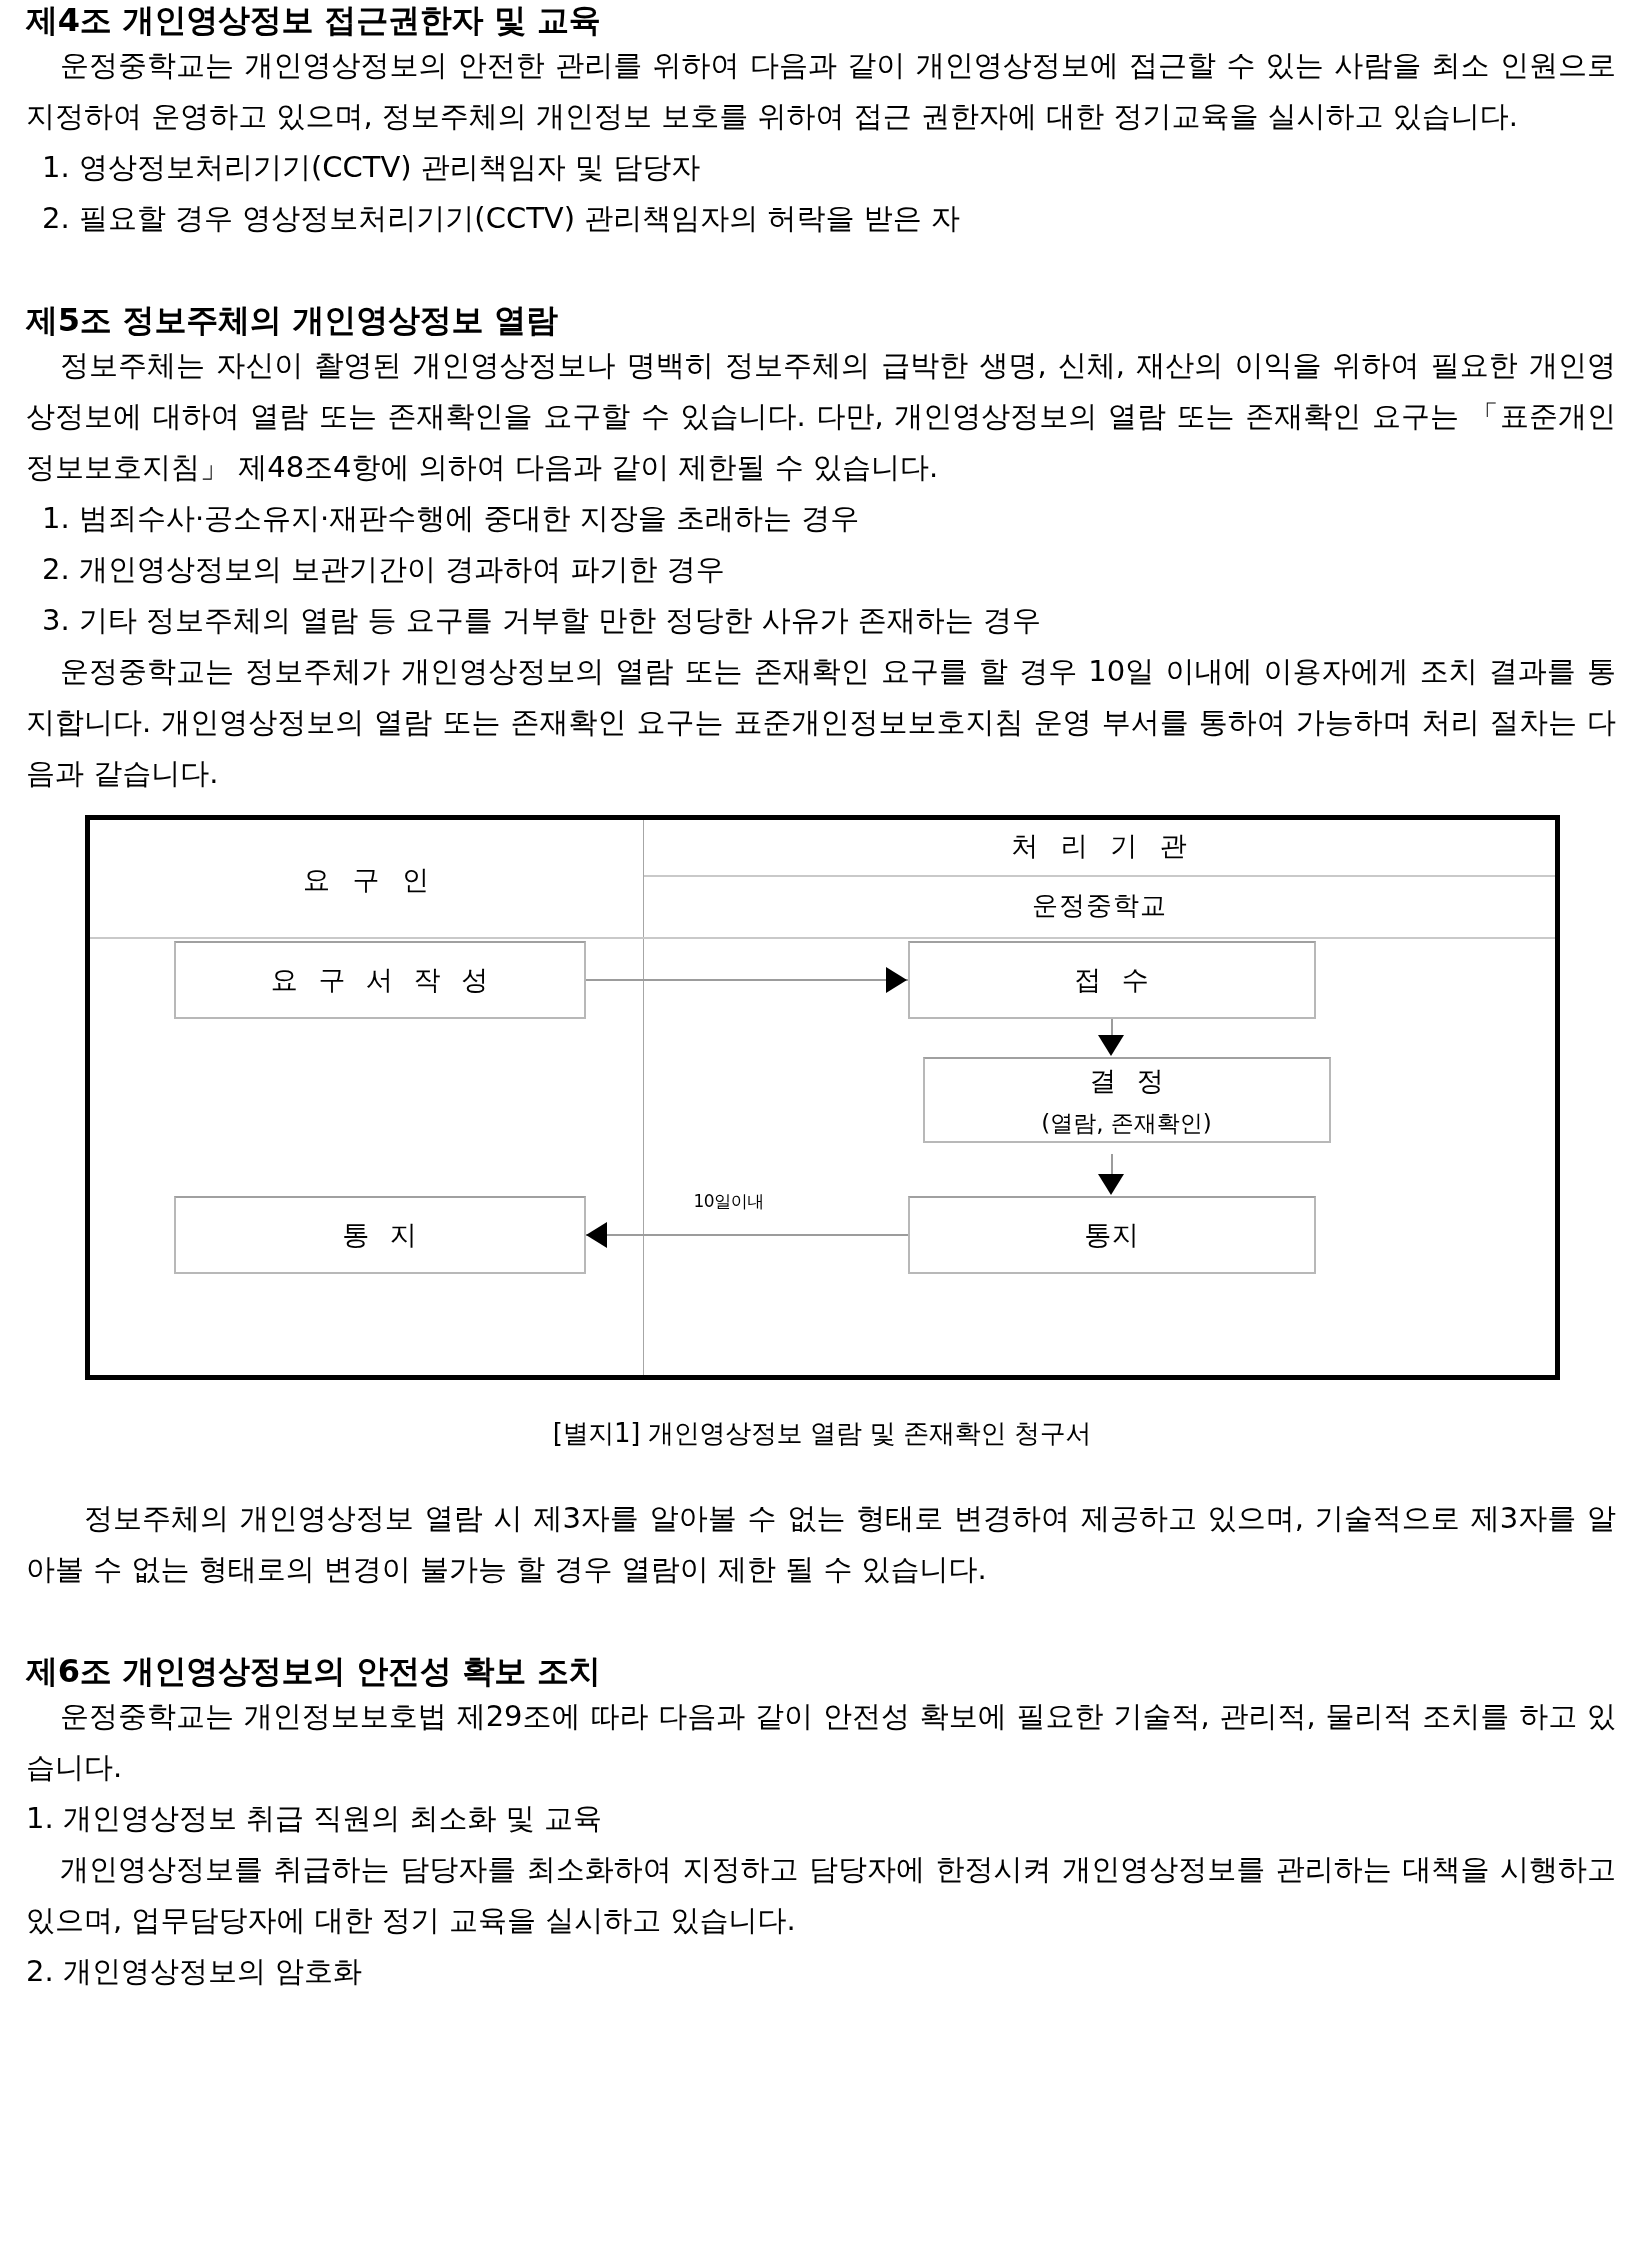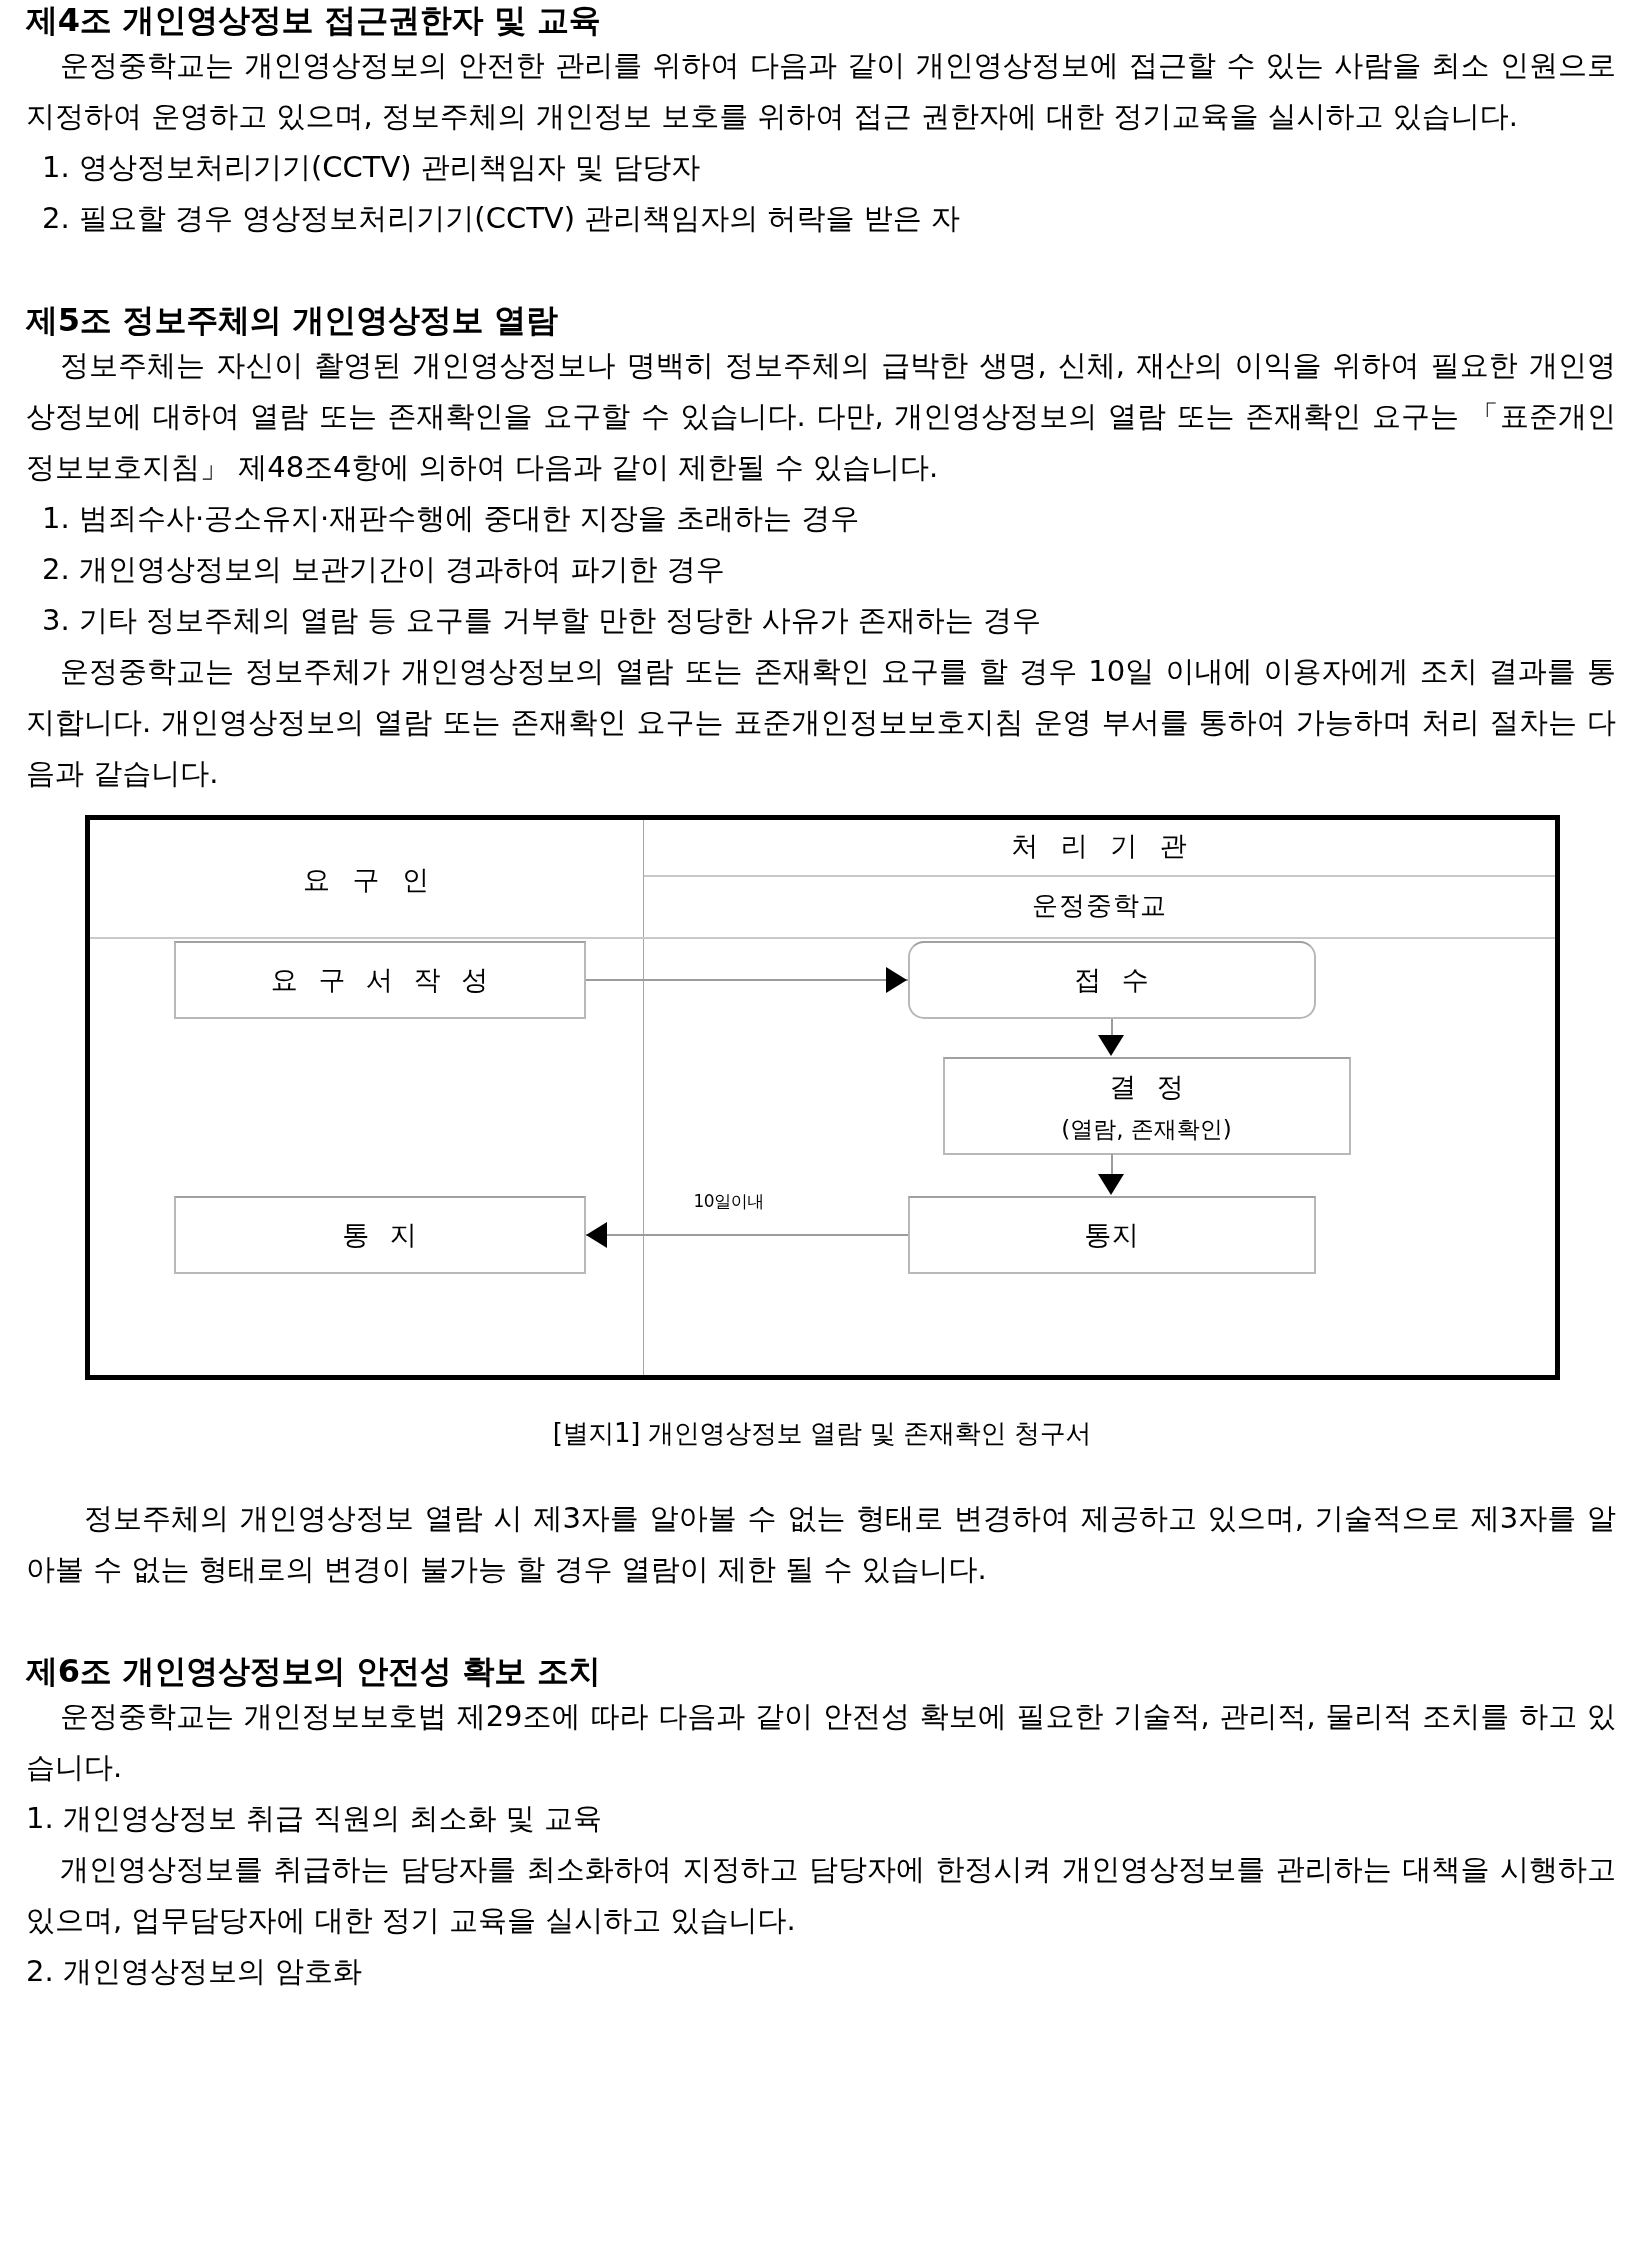--- a/index.html
+++ b/index.html
@@ -151,22 +151,22 @@
   .node .sub {
     font-size: 23px;
     letter-spacing: 0px;
     white-space: nowrap;
     margin-top: 12px;
     line-height: 1.2;
   }
 
   
   #node-request  { left: 84px;  top: 121px; width: 412px; height: 78px; }
-  #node-receipt  { left: 818px; top: 121px; width: 408px; height: 78px; border-radius: 16px; }
-  #node-decision { left: 853px; top: 237px; width: 408px; height: 98px; }
+  #node-receipt  { left: 818px; top: 121px; width: 408px; height: 78px; }
+  #node-decision { left: 833px; top: 237px; width: 408px; height: 86px; }
   #node-notify-a { left: 818px; top: 376px; width: 408px; height: 78px; text-align: right; }
   #node-notify-b { left: 84px;  top: 376px; width: 412px; height: 78px; }
 
   
   .conn {
     position: absolute;
     background: #9c9c9c;
   }
   .conn-h { height: 2px; }
   .conn-v { width: 2px; }

